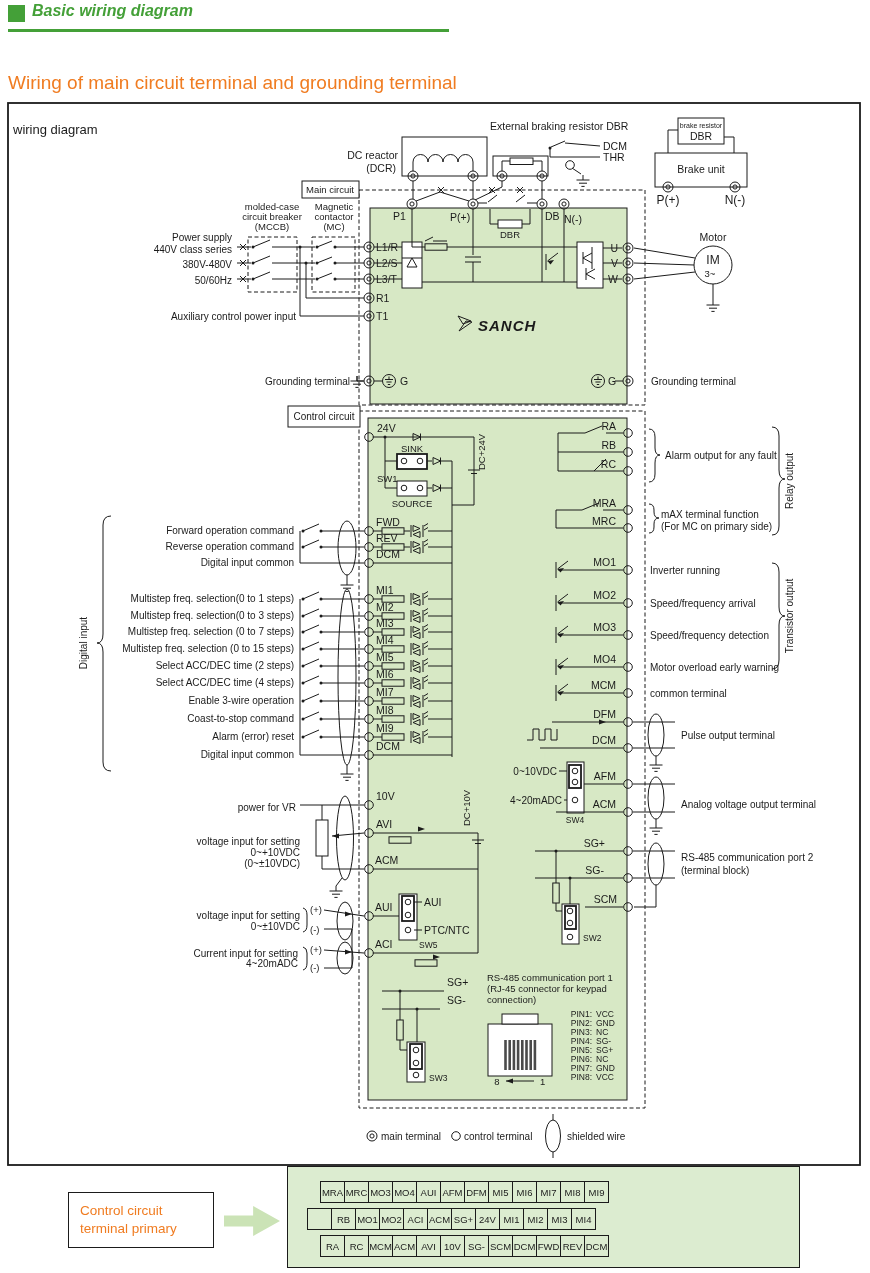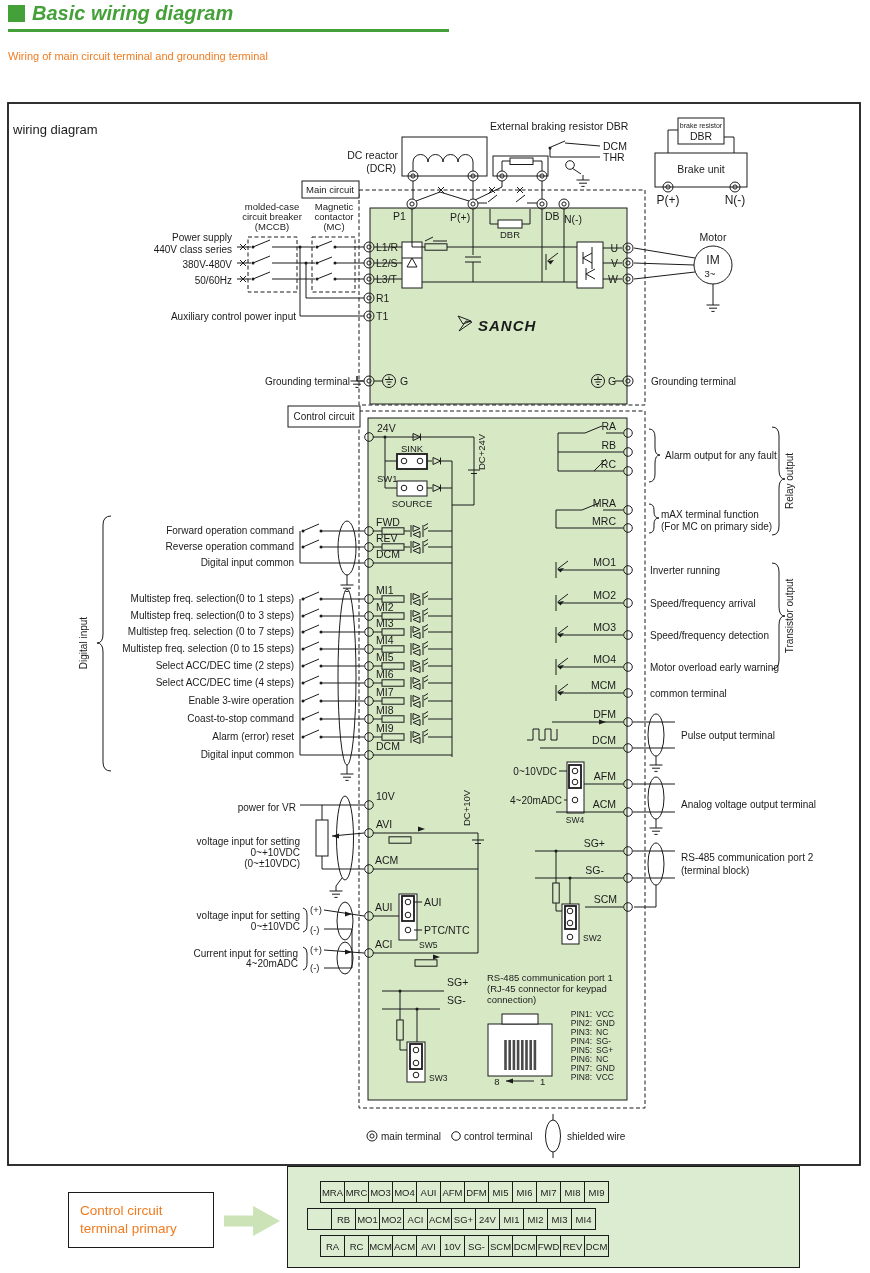--- a/index.html
+++ b/index.html
@@ -1,22 +1,22 @@
 <!DOCTYPE html>
 <html><head>
 <meta charset="utf-8">
 <style>
   html,body{margin:0;padding:0;width:870px;height:1273px;background:#fff;overflow:hidden;
     font-family:"Liberation Sans",sans-serif;}
   #stage{position:absolute;inset:0;width:870px;height:1273px;}
   
   .hdr-sq{position:absolute;left:8px;top:5px;width:17px;height:17px;background:#44a038;}
-  .hdr-title{position:absolute;left:32px;top:2px;font-size:20px;font-weight:bold;font-style:italic;color:#44a038;}
+  .hdr-title{position:absolute;left:32px;top:2px;font-size:16px;font-weight:bold;font-style:italic;color:#44a038;}
   .hdr-rule{position:absolute;left:8px;top:29px;width:441px;height:3px;background:#44a038;}
-  .hdr-sub{position:absolute;left:8px;top:50px;font-size:11px;color:#f07c21;}
+  .hdr-sub{position:absolute;left:8px;top:72px;font-size:19px;color:#f07c21;}
   .hdr-cap{position:absolute;left:13px;top:74px;font-size:13px;color:#1b1b1b;margin-top:48px;}
   
   #diagram{position:absolute;left:0;top:0;width:870px;height:1273px;}
   #diagram line,#diagram path,#diagram rect,#diagram circle,#diagram ellipse,#diagram polyline
     {stroke:#1b1b1b;stroke-width:1;fill:none;}
   #diagram .f{fill:#1b1b1b;stroke:none;}
   #diagram .gfill{fill:#d7e8c5;}
   #diagram .wfill{fill:#fff;}
   #diagram .dash{stroke-dasharray:4 2.5;}
   #diagram .thick{stroke-width:1.8;}

